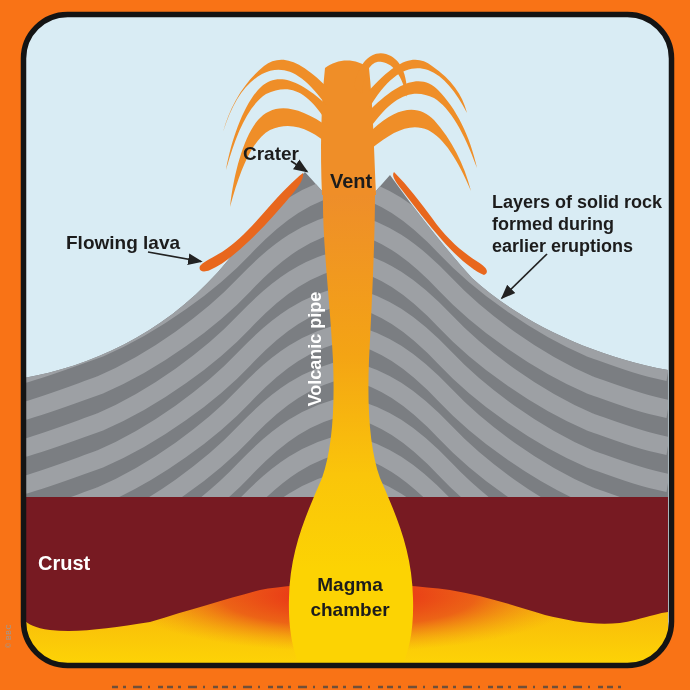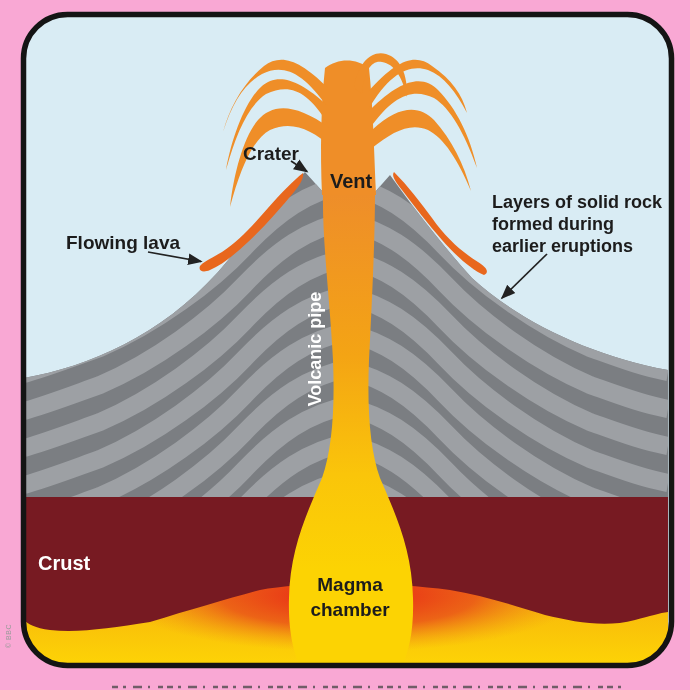--- a/index.html
+++ b/index.html
@@ -1,17 +1,17 @@
 <!DOCTYPE html>
 <html><head>
 <meta charset="utf-8">
 <style>
   html,body{margin:0;padding:0;background:#ffffff;}
   .stage{
-    position:relative;width:690px;height:690px;background:#f9a8d4;
+    position:relative;width:690px;height:690px;background:#f97316;
     font-family:"Liberation Sans","DejaVu Sans",sans-serif;overflow:hidden;
   }
   svg{display:block;}
   text{font-family:"Liberation Sans","DejaVu Sans",sans-serif;}
   .lbl{font-weight:bold;fill:#1c1c1c;}
   .lbl-white{font-weight:bold;fill:#ffffff;}
   .tiny{fill:#9a9a9a;font-size:7px;letter-spacing:0.5px;}
 </style>
 </head>
 <body>

